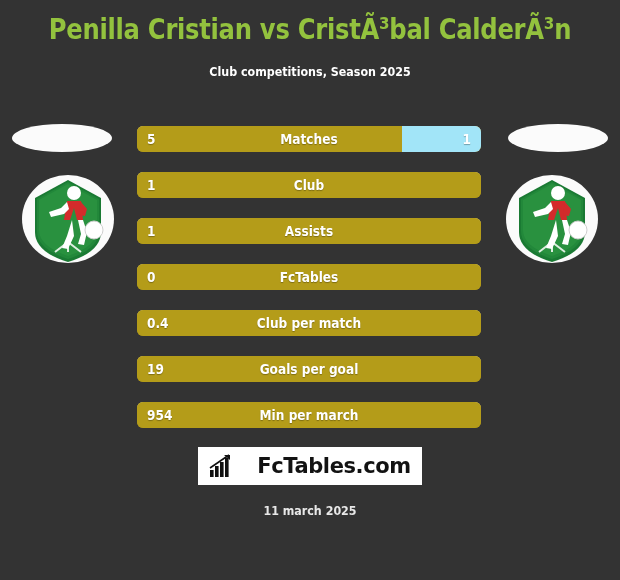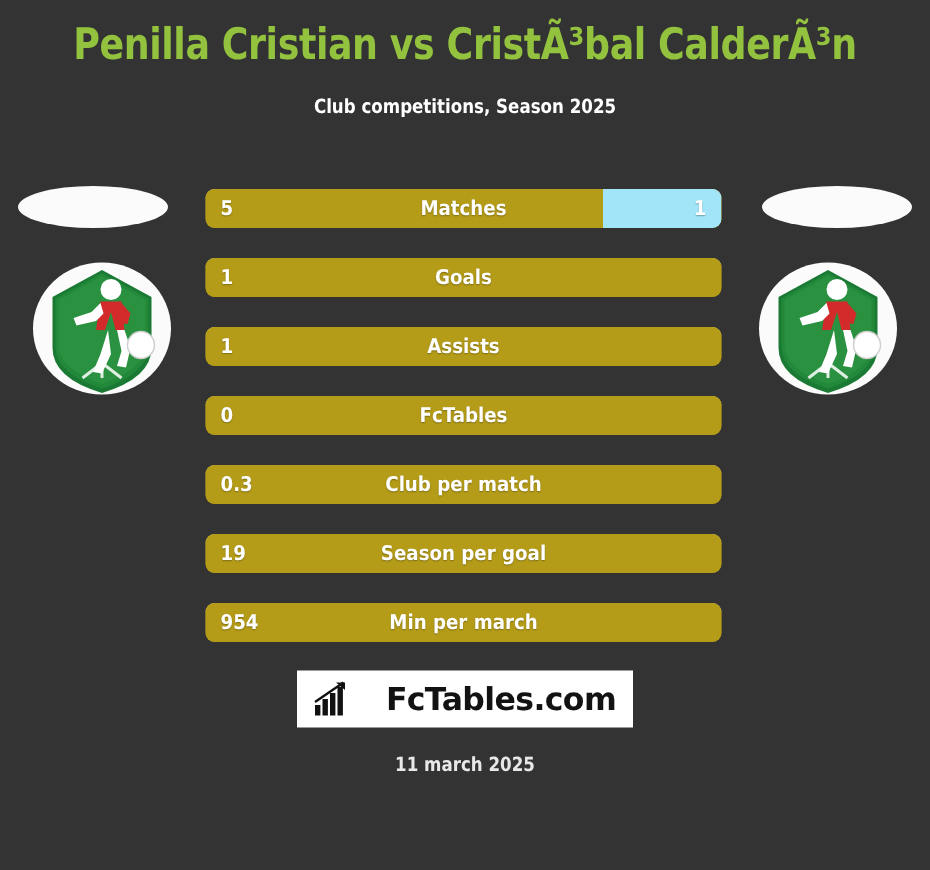--- a/index.html
+++ b/index.html
@@ -215,41 +215,41 @@
     <div class="stat-row">
       <div class="fill-left" style="width: 77%; background: rgb(180, 156, 25);"></div>
       <div class="fill-right" style="width: 23%; background: rgb(162, 229, 248);"></div>
       <div class="val home">5</div>
       <div class="label">Matches</div>
       <div class="val away">1</div>
     </div>
     <div class="stat-row">
       <div class="fill-left" style="width: 100%; background: rgb(180, 156, 25);"></div>
       <div class="val home">1</div>
-      <div class="label">Goals</div>
+      <div class="label">Club</div>
     </div>
     <div class="stat-row">
       <div class="fill-left" style="width: 100%; background: rgb(180, 156, 25);"></div>
       <div class="val home">1</div>
       <div class="label">Assists</div>
     </div>
     <div class="stat-row">
       <div class="fill-left" style="width: 100%; background: rgb(180, 156, 25);"></div>
       <div class="val home">0</div>
       <div class="label">FcTables</div>
     </div>
     <div class="stat-row">
       <div class="fill-left" style="width: 100%; background: rgb(180, 156, 25);"></div>
-      <div class="val home">0.3</div>
+      <div class="val home">0.4</div>
       <div class="label">Club per match</div>
     </div>
     <div class="stat-row">
       <div class="fill-left" style="width: 100%; background: rgb(180, 156, 25);"></div>
       <div class="val home">19</div>
-      <div class="label">Season per goal</div>
+      <div class="label">Goals per goal</div>
     </div>
     <div class="stat-row">
       <div class="fill-left" style="width: 100%; background: rgb(180, 156, 25);"></div>
       <div class="val home">954</div>
       <div class="label">Min per march</div>
     </div>
   </div>
 
 <div class="brand">
   <svg class="brand-icon" viewBox="0 0 24 24" xmlns="http://www.w3.org/2000/svg">

